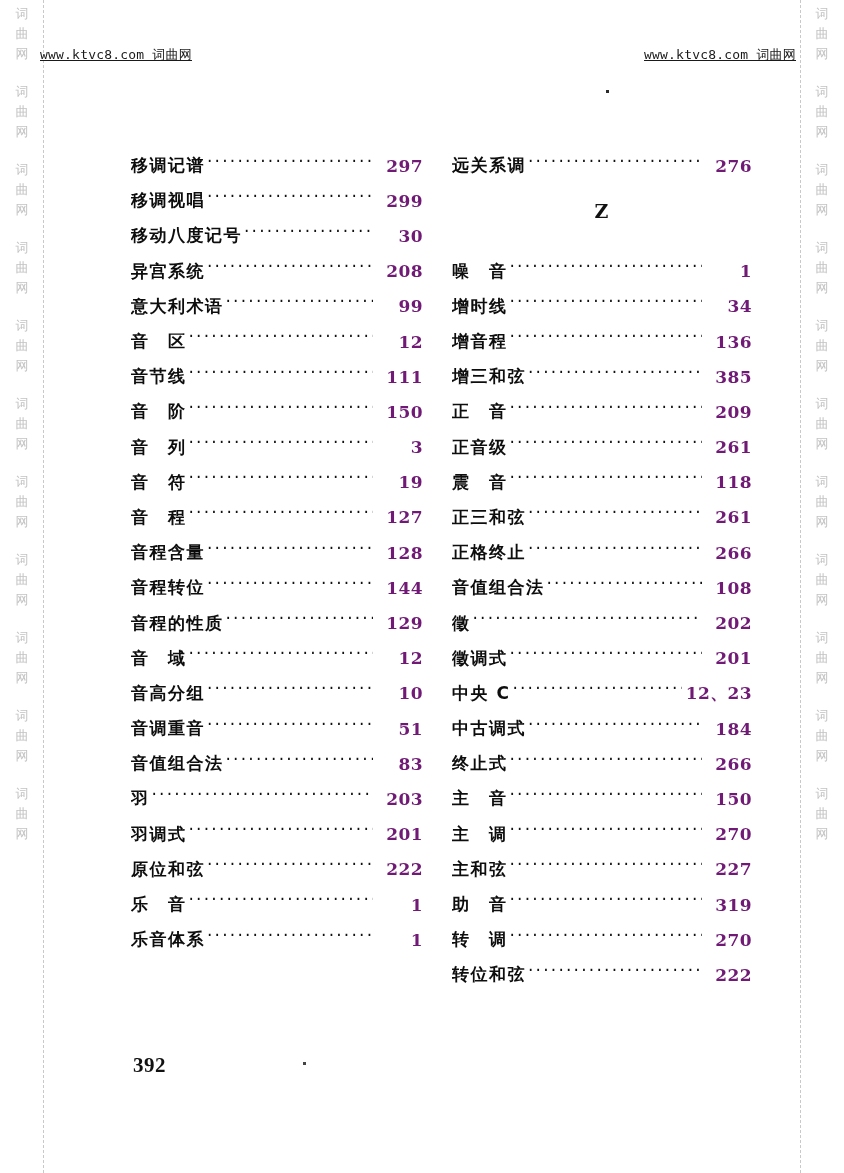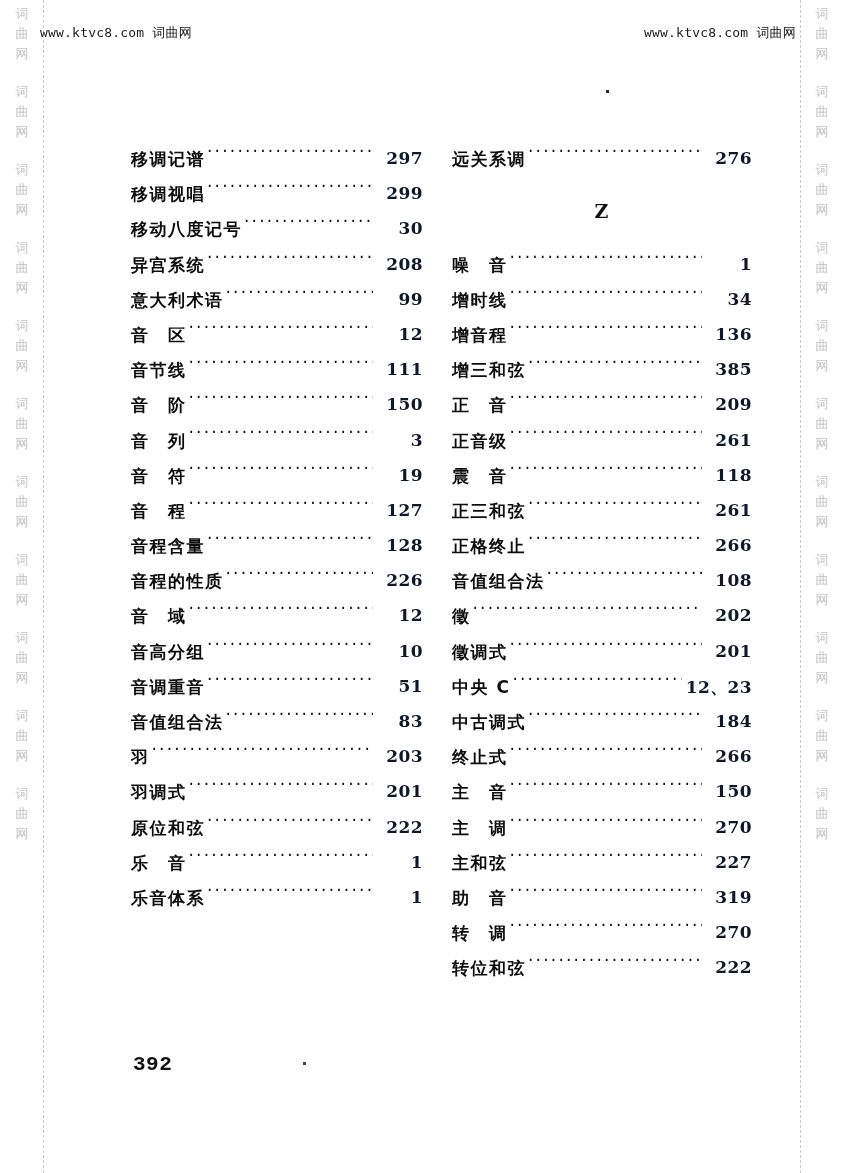--- a/index.html
+++ b/index.html
@@ -51,26 +51,27 @@
     font-size: 13px;
     line-height: 20px;
     letter-spacing: 0;
     font-family: "DejaVu Sans", "Liberation Sans", sans-serif;
   }
   .rail-mark.gap { margin-bottom: 18px; }
 
   
   .hdr {
     position: absolute;
-    top: 24px;
+    top: 46px;
     font-family: "DejaVu Sans Mono", "Liberation Mono", monospace;
     font-size: 13px;
     color: #1a1a1a;
     white-space: nowrap;
     letter-spacing: 0.2px;
+    text-decoration: underline;
   }
   .hdr-left  { left: 40px; }
   .hdr-right { right: 48px; }
 
   .speck {
     position: absolute;
     left: 606px;
     top: 90px;
     width: 3px;
     height: 3px;
@@ -100,21 +101,21 @@
     text-align: center;
     font-family: "DejaVu Serif", "Liberation Serif", serif;
     font-size: 19px;
     font-weight: 700;
     color: #111;
     letter-spacing: 1px;
   }
 
   .entry {
     display: flex;
-    align-items: flex-start;
+    align-items: center;
     height: 35.2px;
     white-space: nowrap;
     overflow: hidden;
   }
   .entry.spacer { visibility: hidden; }
 
   .e-term {
     font-family: "DejaVu Sans", "Liberation Sans", sans-serif;
     font-size: 17px;
     font-weight: 700;
@@ -141,30 +142,30 @@
     bottom: 0.18em;
     white-space: nowrap;
   }
   .e-page {
     flex: 0 0 auto;
     min-width: 46px;
     text-align: right;
     font-family: "DejaVu Serif", "Liberation Serif", serif;
     font-size: 17px;
     font-weight: 700;
-    color: #0f172a;
+    color: #701a75;
     letter-spacing: 0.4px;
   }
 
   
   .page-no {
     position: absolute;
     left: 133px;
     top: 1053px;
-    font-family: Liberation Mono, monospace;
+    font-family: Liberation Serif, serif;
     font-size: 21px;
     font-weight: 700;
     color: #111;
     letter-spacing: 0.5px;
   }
   .footer-speck {
     position: absolute;
     left: 303px;
     top: 1062px;
     width: 3px;
@@ -338,23 +339,28 @@
           <span class="e-term">音　程</span>
           <span class="e-dots"></span>
           <span class="e-page">127</span>
         </div>
         <div class="entry">
           <span class="e-term">音程含量</span>
           <span class="e-dots"></span>
           <span class="e-page">128</span>
         </div>
         <div class="entry">
+          <span class="e-term">音程转位</span>
+          <span class="e-dots"></span>
+          <span class="e-page">144</span>
+        </div>
+        <div class="entry">
           <span class="e-term">音程的性质</span>
           <span class="e-dots"></span>
-          <span class="e-page">226</span>
+          <span class="e-page">129</span>
         </div>
         <div class="entry">
           <span class="e-term">音　域</span>
           <span class="e-dots"></span>
           <span class="e-page">12</span>
         </div>
         <div class="entry">
           <span class="e-term">音高分组</span>
           <span class="e-dots"></span>
           <span class="e-page">10</span>

